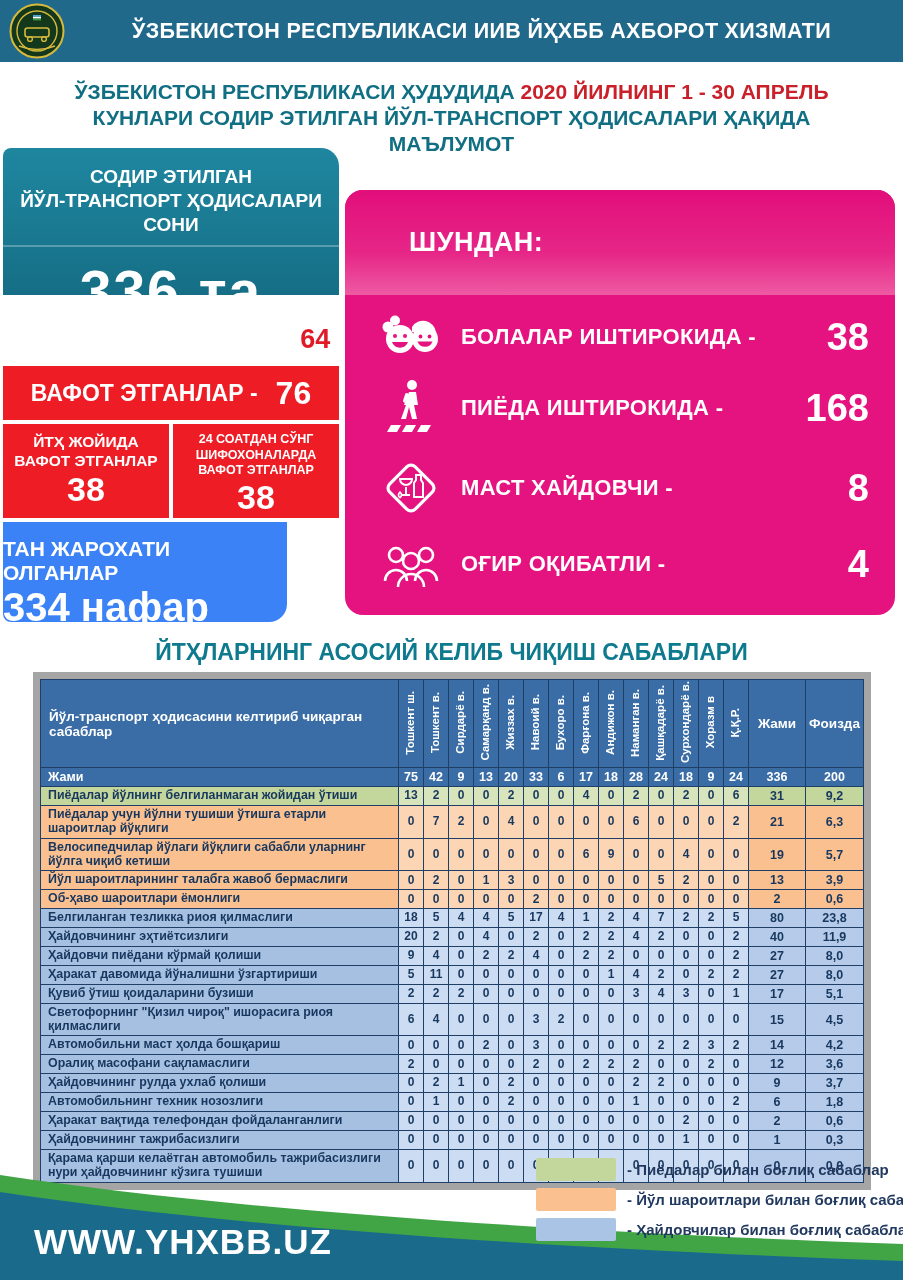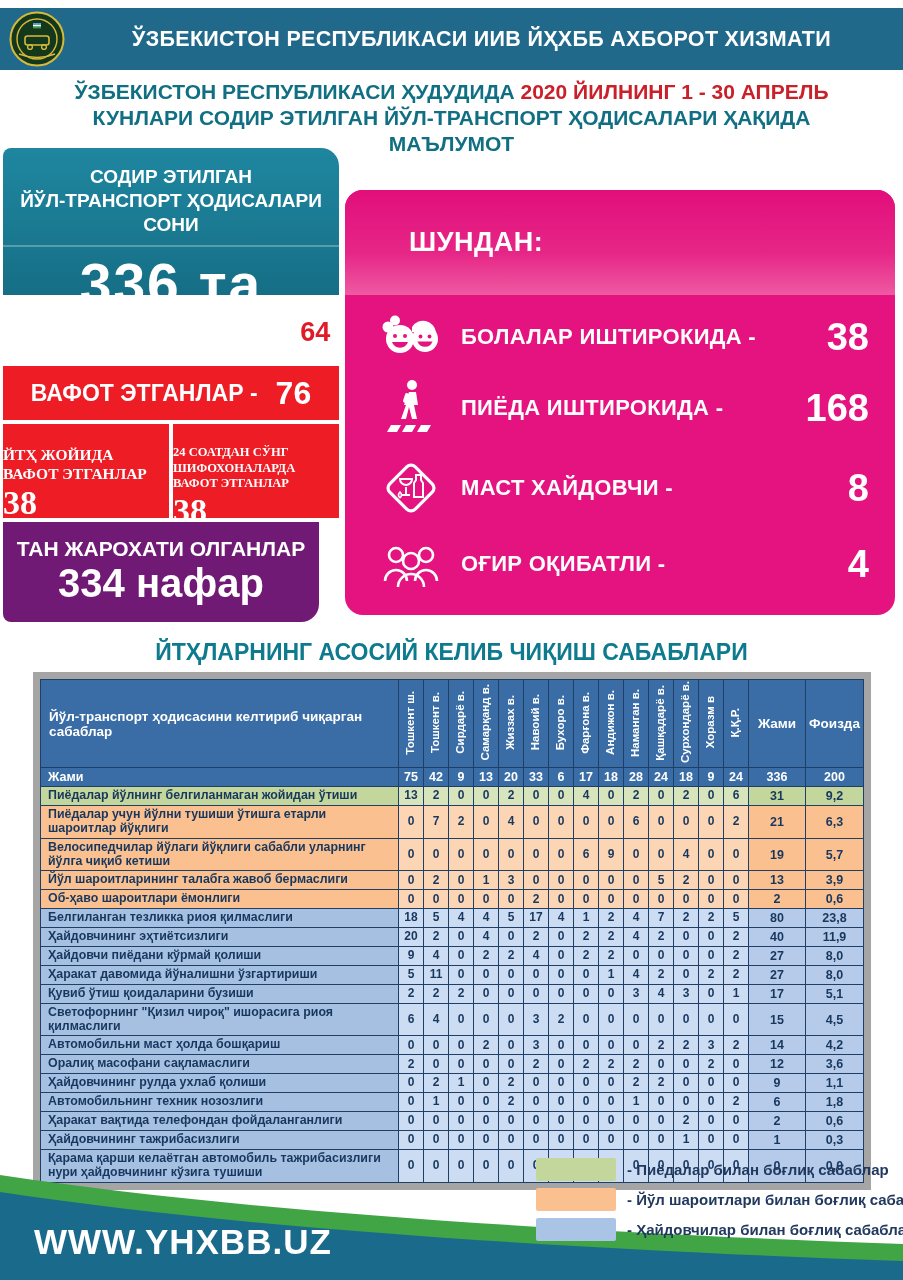--- a/index.html
+++ b/index.html
@@ -1,46 +1,46 @@
 <!DOCTYPE html>
 <html><head>
 <meta charset="utf-8">
 <style>
   * { margin:0; padding:0; box-sizing:border-box; }
   body { background:#e9e9e9; font-family:"Liberation Sans", sans-serif; }
   .page { position:relative; width:903px; height:1280px; margin:0 auto; background:#ffffff; overflow:hidden; }
 
   
-  .header-bar { position:absolute; left:0; top:8px; width:903px; height:62px; background:#20698b; display:flex; align-items:center; }
+  .header-bar { position:absolute; left:0; top:0; width:903px; height:62px; background:#20698b; display:flex; align-items:center; }
   .logo { position:absolute; left:9px; top:3px; width:56px; height:56px; }
   .header-title { width:100%; text-align:center; padding-left:60px; color:#ffffff; font-weight:bold; font-size:21.5px; letter-spacing:.3px; }
 
   
   .intro { position:absolute; top:79px; left:0; width:903px; text-align:center; font-weight:bold; font-size:21px; line-height:1.24; color:#116f83; }
   .intro .hl { color:#c9202a; }
 
   
   .box-accidents { position:absolute; left:3px; top:148px; width:336px; height:147px; background:linear-gradient(180deg,#1f86a0 0%,#1a7a92 55%,#156e85 100%); border-radius:8px 18px 0 0; color:#fff; text-align:center; }
   .acc-title { padding-top:17px; padding-bottom:9px; font-weight:bold; font-size:19px; line-height:1.25; border-bottom:2px solid rgba(255,255,255,.28); }
-  .acc-count { font-size:57px; font-weight:bold; line-height:1.05; margin-top:8px; letter-spacing:2px; }
+  .acc-count { font-size:57px; font-weight:bold; line-height:1.05; margin-top:15px; letter-spacing:2px; }
   .acc-sub { margin-top:2px; font-size:13.5px; font-weight:bold; display:flex; align-items:center; justify-content:center; gap:7px; }
   .acc-sub .num { color:#e01b28; font-size:27px; font-weight:bold; }
 
   .box-deaths { position:absolute; left:3px; top:366px; width:336px; height:54px; background:#ee1c25; color:#fff; display:flex; align-items:center; justify-content:center; gap:18px; }
   .box-deaths .lbl { font-size:23px; font-weight:bold; }
   .box-deaths .num { font-size:32px; font-weight:bold; }
 
   .box-two { position:absolute; left:3px; top:424px; width:336px; height:94px; display:flex; gap:4px; }
-  .sub-red { flex:1; background:#ee1c25; color:#fff; padding-top:21px;font-family:Liberation Serif, serif; }
+  .sub-red { flex:1; background:#ee1c25; color:#fff; text-align:center; padding-top:8px; }
   .sub-red .l1 { font-size:15.5px; font-weight:bold; line-height:1.25; }
   .sub-red.small .l1 { font-size:12.5px; }
   .sub-red .num { font-size:34px; font-weight:bold; line-height:1.1; }
   .sub-red.small .num { margin-top:0px; }
 
-  .box-injured { position:absolute; left:3px; top:522px; width:316px; height:100px; background:#701a75; color:#fff; text-align:center; border-radius:0 0 18px 8px; }
+  .box-injured { position:absolute; left:3px; top:522px; width:284px; height:100px; background:#3b82f6; color:#fff; border-radius:0 0 18px 8px; }
   .box-injured .lbl { margin-top:15px; font-size:21px; font-weight:bold; }
   .box-injured .num { font-size:40px; font-weight:bold; line-height:1.1; }
 
   
   .box-breakdown { position:absolute; left:345px; top:190px; width:550px; height:425px; background:#e5137f; border-radius:18px; color:#fff; }
   .bd-header { height:105px; border-radius:18px 18px 0 0; background:linear-gradient(180deg,#e20e7b 0%,#e62687 60%,#ee5aa2 100%); display:flex; align-items:center; }
   .bd-title { font-size:27px; font-weight:bold; padding-left:64px; letter-spacing:.5px; }
   .bd-rows { height:320px; display:flex; flex-direction:column; justify-content:space-around; padding:10px 22px 16px 30px; }
   .bd-row { display:flex; align-items:center; }
   .bd-icon { width:72px; display:flex; justify-content:center; }
@@ -542,21 +542,21 @@
             <td class="val">0</td>
             <td class="val">0</td>
             <td class="val">0</td>
             <td class="val">0</td>
             <td class="val">2</td>
             <td class="val">2</td>
             <td class="val">0</td>
             <td class="val">0</td>
             <td class="val">0</td>
             <td class="tot">9</td>
-            <td class="pct">1,1</td>
+            <td class="pct">3,7</td>
           </tr>
           <tr class="cat-driver">
             <td class="lbl">Автомобильнинг техник нозозлиги</td>
             <td class="val">0</td>
             <td class="val">1</td>
             <td class="val">0</td>
             <td class="val">0</td>
             <td class="val">2</td>
             <td class="val">0</td>
             <td class="val">0</td>

